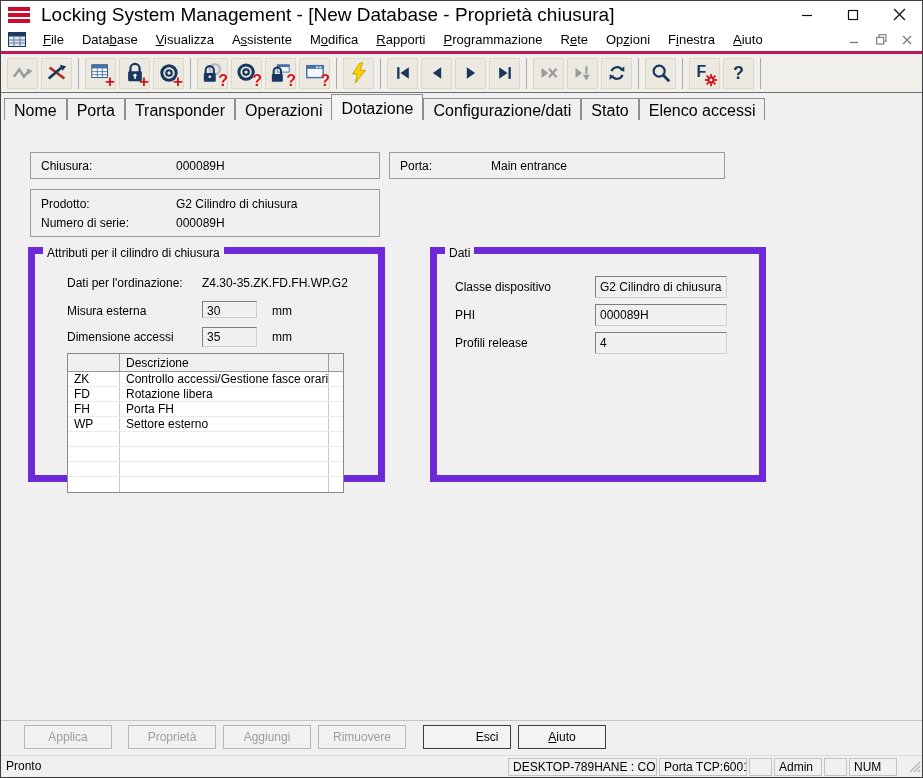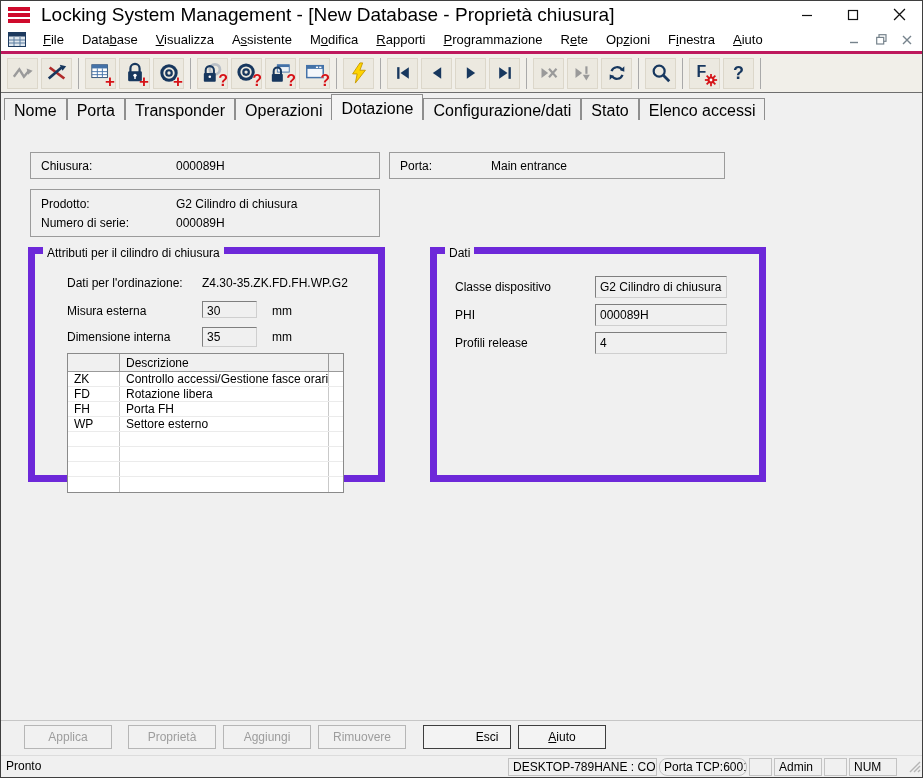--- a/index.html
+++ b/index.html
@@ -355,21 +355,21 @@
     <div class="groupbox" style="left:27px; top:127px; width:357px; height:235px;">
       <span class="gb-legend">Attributi per il cilindro di chiusura</span>
 
       <span class="field-label" style="left:32px; top:22px;">Dati per l'ordinazione:</span>
       <span class="field-label" style="left:167px; top:22px;">Z4.30-35.ZK.FD.FH.WP.G2</span>
 
       <span class="field-label" style="left:32px; top:50px;">Misura esterna</span>
       <div class="sunken" style="left:167px; top:47px; width:55px; height:17px; line-height:18px;">30</div>
       <span class="field-label" style="left:237px; top:50px;">mm</span>
 
-      <span class="field-label" style="left:32px; top:76px;">Dimensione interna</span>
+      <span class="field-label" style="left:32px; top:76px;">Dimensione accessi</span>
       <div class="sunken" style="left:167px; top:73px; width:55px; height:20px; line-height:18px;">35</div>
       <span class="field-label" style="left:237px; top:76px;">mm</span>
 
       <div class="opt-table">
         <div class="ot-header">
           <div class="ot-h c1"></div>
           <div class="ot-h c2">Descrizione</div>
           <div class="ot-h c3"></div>
         </div>
         <div class="ot-row">
@@ -435,21 +435,21 @@
     <div class="btn disabled" style="left:127px;">Proprietà</div>
     <div class="btn disabled" style="left:222px;">Aggiungi</div>
     <div class="btn disabled" style="left:317px;">Rimuovere</div>
     <div class="btn enabled" style="left:422px;padding-left:40px;">Esci</div>
     <div class="btn enabled" style="left:517px;"><span style="text-decoration: underline;">A</span>iuto</div>
   </div>
 
   <div class="statusbar">
     <span class="sb-msg">Pronto</span>
     <div class="sb-seg" style="left:507px; width:149px;">DESKTOP-789HANE : COM(*)</div>
-    <div class="sb-seg" style="left:658px; width:88px;border-radius:8px;">Porta TCP:6001</div>
+    <div class="sb-seg" style="left:658px; width:88px;">Porta TCP:6001</div>
     <div class="sb-seg" style="left:748px; width:23px;"></div>
     <div class="sb-seg" style="left:773px; width:48px;">Admin</div>
     <div class="sb-seg" style="left:823px; width:23px;"></div>
     <div class="sb-seg" style="left:848px; width:48px;">NUM</div>
     <span class="grip">
       <svg width="14" height="14" viewBox="0 0 14 14">
           <g stroke="#b5b5b5" stroke-width="1.4">
             <line x1="13" y1="3" x2="3" y2="13"></line>
             <line x1="13" y1="7" x2="7" y2="13"></line>
             <line x1="13" y1="11" x2="11" y2="13"></line>

